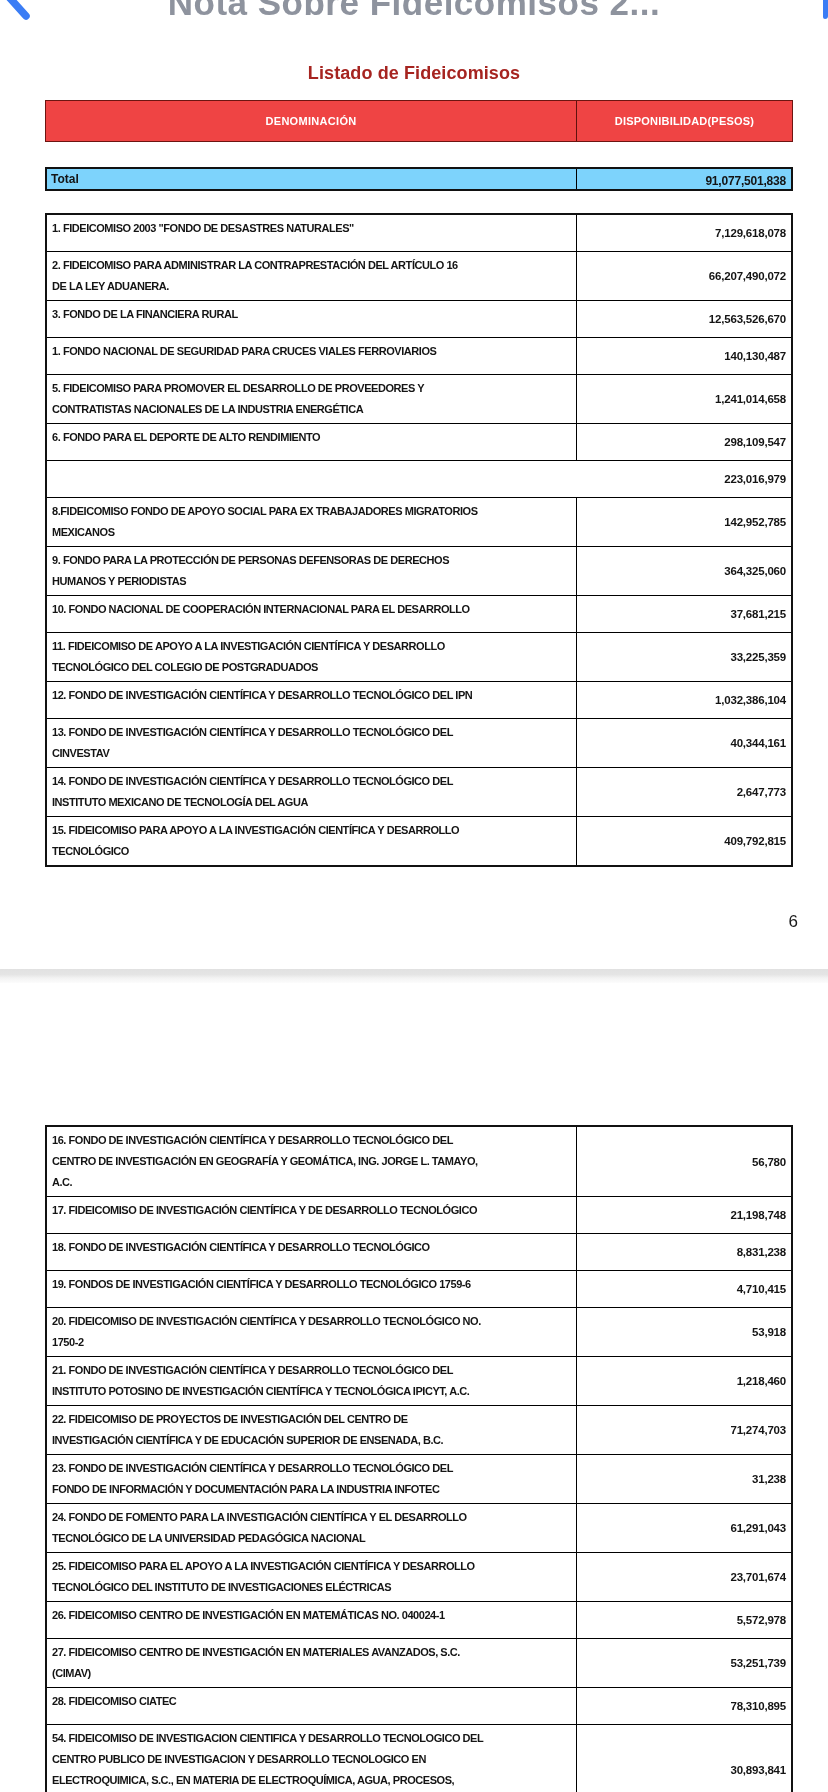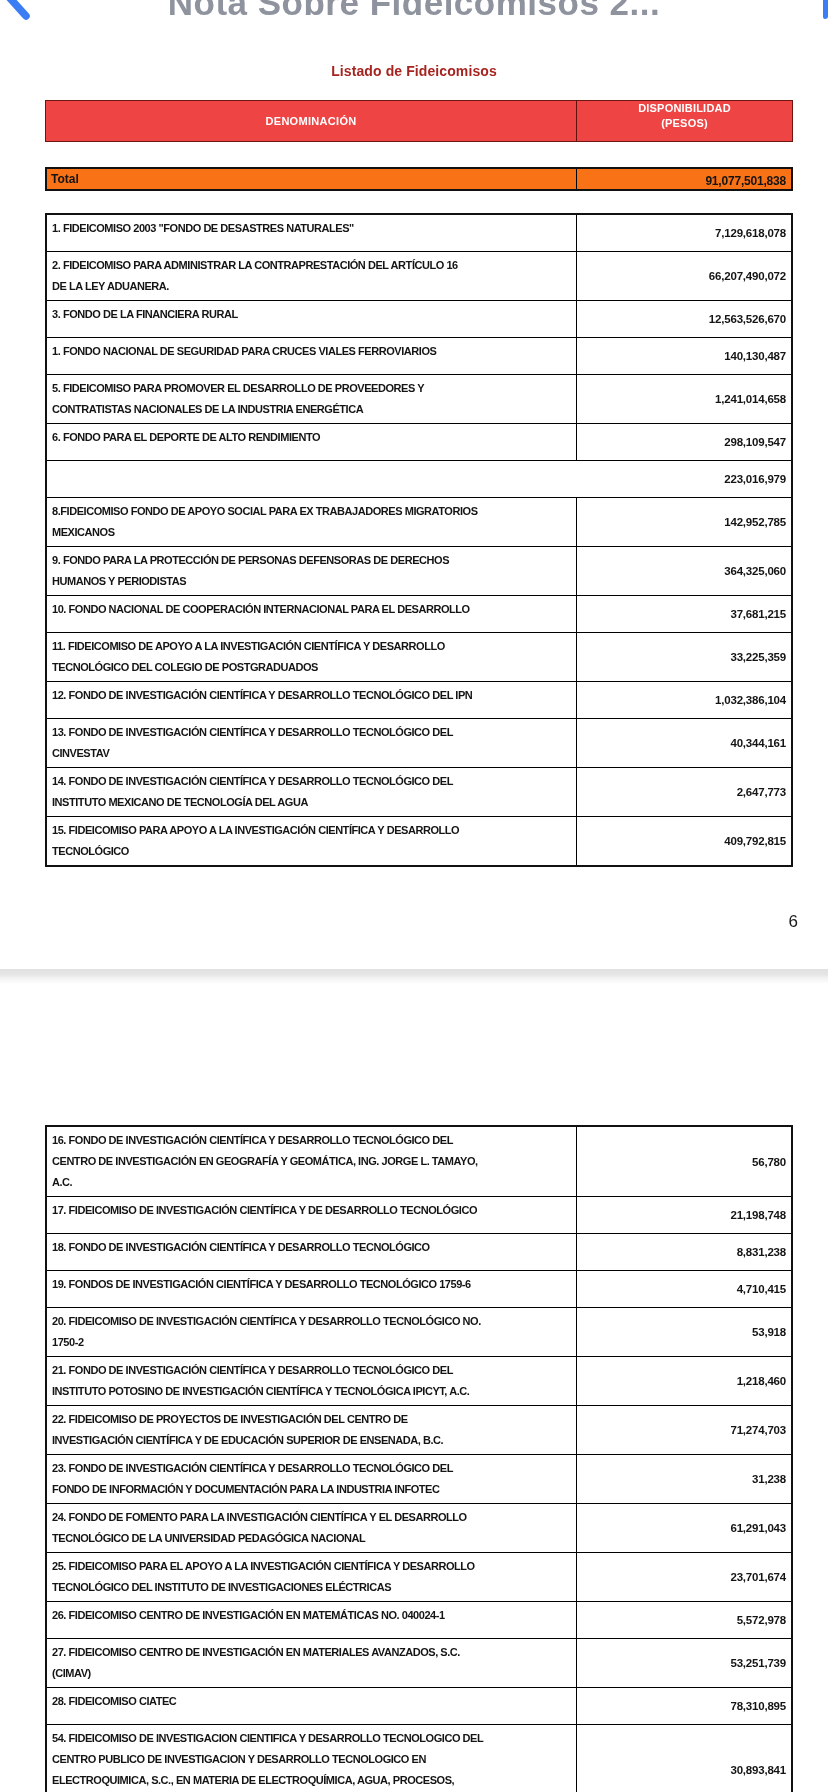--- a/index.html
+++ b/index.html
@@ -23,39 +23,39 @@
     letter-spacing:.5px;white-space:nowrap;
   }
   .chev-left{position:absolute;left:-4px;top:-32px;}
   .chev-right-frag{
     position:absolute;right:0;top:0;width:5px;height:19px;
     background:#3b7df5;border-radius:0 0 3px 2px;
   }
   
   .heading{
     position:absolute;top:63px;left:0;right:0;text-align:center;
-    font-size:14px;font-weight:700;color:#a62420;letter-spacing:.1px;
+    font-size:18px;font-weight:700;color:#a62420;letter-spacing:.1px;
   }
   
   .tbl{position:absolute;left:45px;width:748px;box-sizing:border-box;}
   .thead{
     top:100px;height:42px;display:flex;background:#ef4444;
     border:1px solid #6d1511;color:#ffffff;
   }
   .th-name{
     width:530px;box-sizing:border-box;display:flex;align-items:center;justify-content:center;
     font-size:11px;font-weight:700;letter-spacing:.3px;
   }
   .th-val{
     flex:1;box-sizing:border-box;border-left:1px solid #5f120e;
-    display:flex;flex-direction:column;align-items:center;
+    display:flex;flex-direction:row;align-items:center;justify-content:center;
     font-size:11px;font-weight:700;line-height:15px;letter-spacing:.2px;text-align:center;
   }
   .total-row{
-    top:167px;height:24px;display:flex;background:#f97316;
+    top:167px;height:24px;display:flex;background:#7dd3fc;
     border:2px solid #111;box-sizing:border-box;
   }
   .total-row .cell{display:flex;align-items:center;}
   .dtable{border:2px solid #111;background:#fff;}
   .dtable1{top:213px;}
   .dtable2{top:142px;}
   .t-row{display:flex;}
   .t-row + .t-row{border-top:1px solid #000;}
   .cell{box-sizing:border-box;}
   .cell.name{

